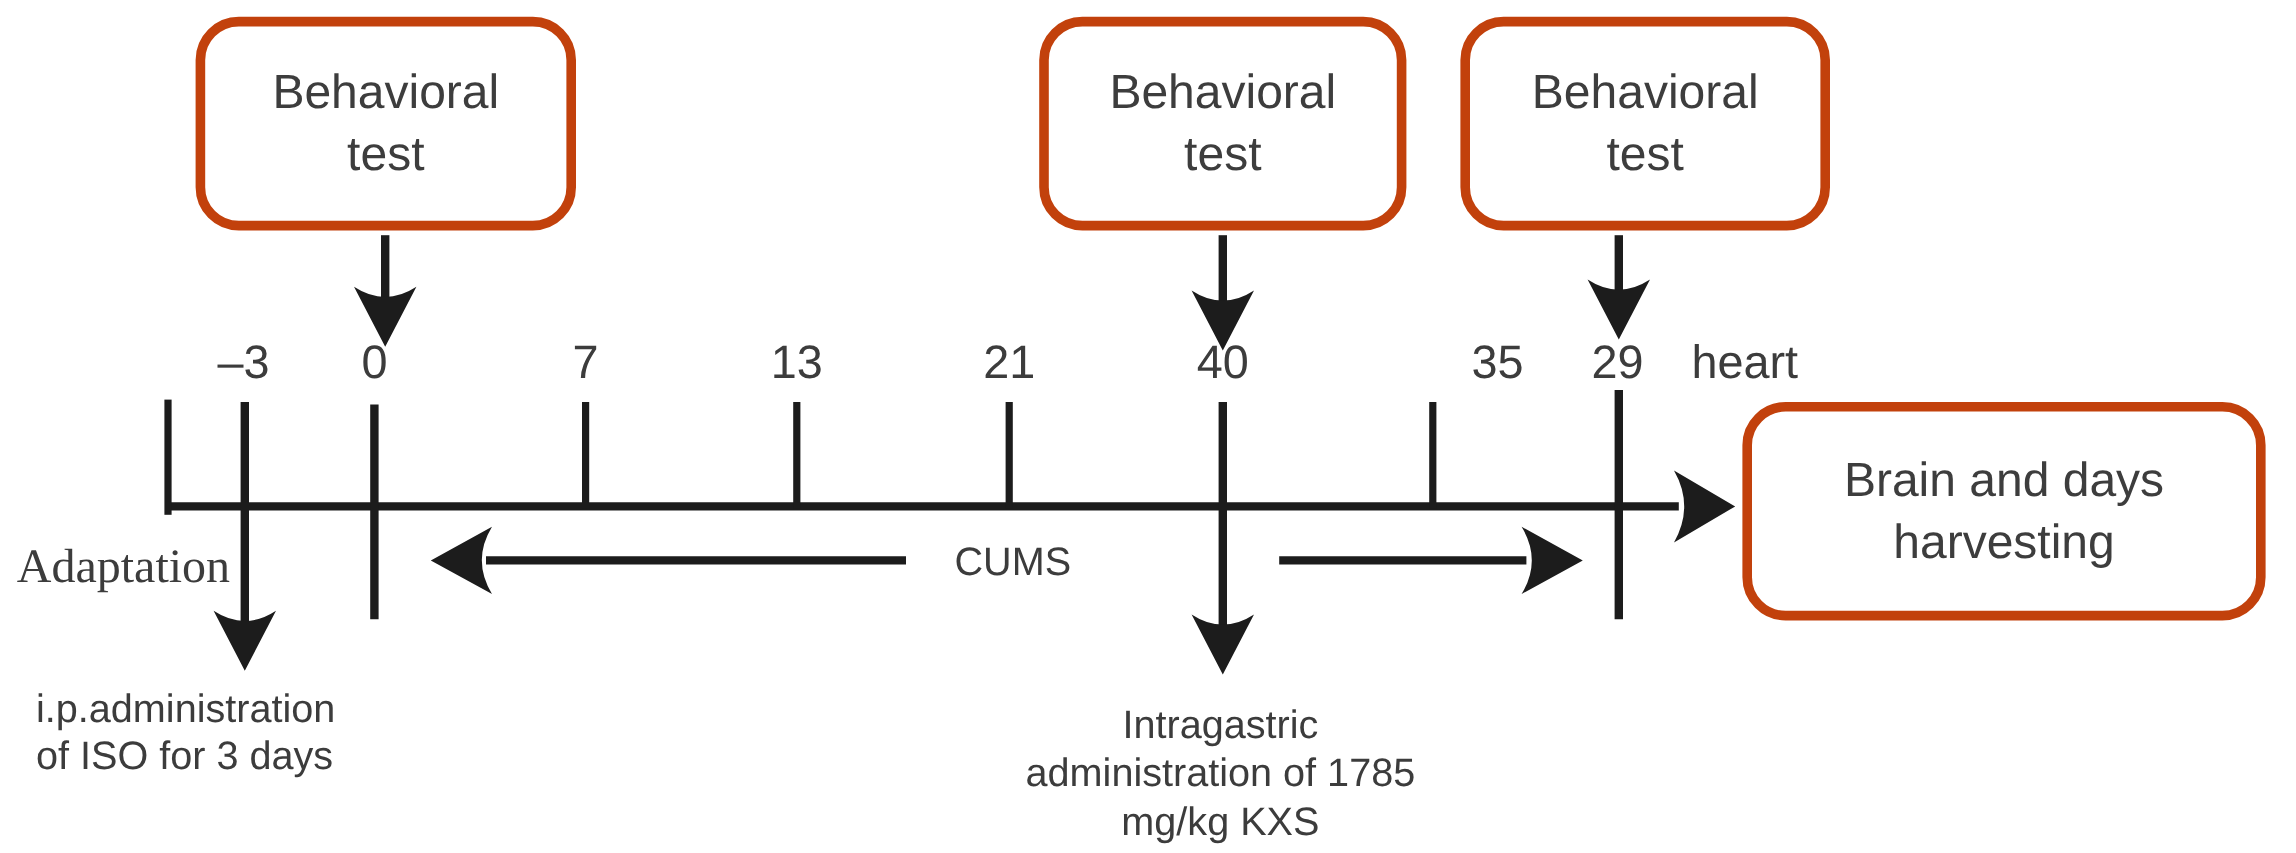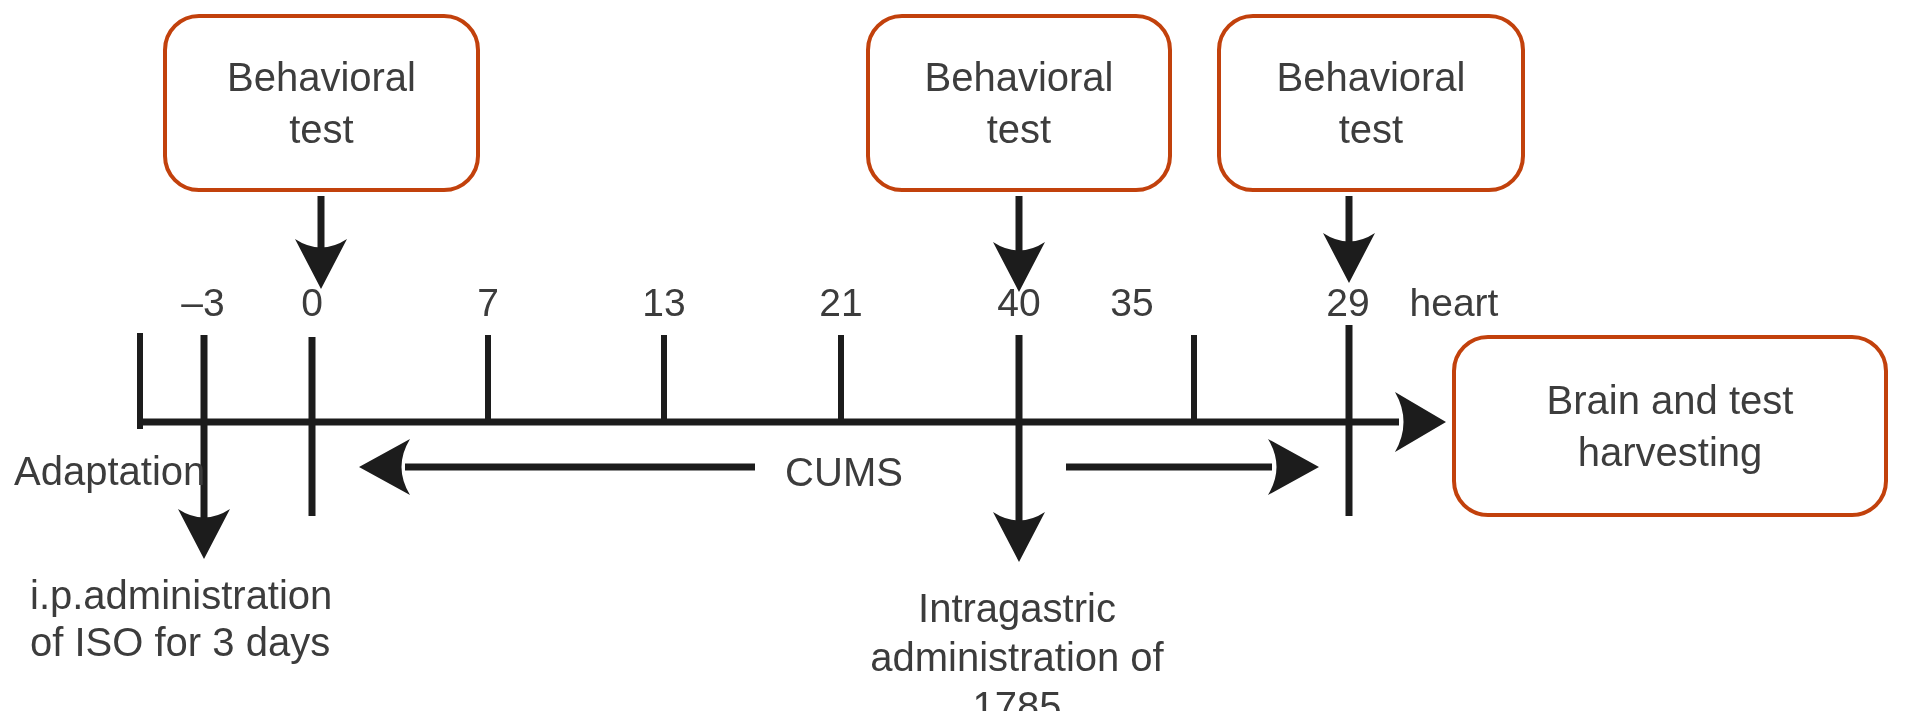--- a/index.html
+++ b/index.html
@@ -19,21 +19,21 @@
   svg.layer {
     position: absolute;
     left: 0;
     top: 0;
     width: 1913px;
     height: 711px;
   }
   .box {
     position: absolute;
     box-sizing: border-box;
-    border: 4px solid #c2410c;
+    border: 8px solid #c2410c;
     border-radius: 36px;
     background: #ffffff;
     display: flex;
     align-items: center;
     justify-content: center;
     text-align: center;
     font-size: 40px;
     line-height: 1.3;
     color: #3d3d3d;
     white-space: pre-line;
@@ -46,26 +46,26 @@
   .tick-label {
     position: absolute;
     top: 281px;
     transform: translateX(-50%);
     font-size: 39px;
     color: #3c3c3c;
     white-space: nowrap;
   }
   .note {
     position: absolute;
-    font-size: 40px;
+    font-size: 33px;
     line-height: 1.18;
     color: #3c3c3c;
     white-space: pre-line;
   }
-  .note--adaptation { left: 14px; top: 448px; font-size: 40px; }
+  .note--adaptation { left: 14px; top: 448px; font-size: 40px; font-family: Liberation Serif, serif; }
   .note--iso { left: 30px; top: 572px; width: 360px; text-align: left; }
   .note--cums { left: 844px; top: 449px; transform: translateX(-50%); }
   .note--kxs { left: 830px; top: 584px; width: 374px; text-align: center; line-height: 1.22; }
 </style>
 </head>
 <body>
 
 <div class="canvas">
 
   <svg class="layer" viewBox="0 0 1913 711" fill="none" xmlns="http://www.w3.org/2000/svg">
@@ -112,31 +112,31 @@
   </div>
   <div class="box box--test2">
     <span>Behavioral
 test</span>
   </div>
   <div class="box box--test3">
     <span>Behavioral
 test</span>
   </div>
   <div class="box box--harvest">
-    <span>Brain and test
+    <span>Brain and days
 harvesting</span>
   </div>
 
   <div class="tick-label" style="left:203px">–3</div>
   <div class="tick-label" style="left:312px">0</div>
   <div class="tick-label" style="left:488px">7</div>
   <div class="tick-label" style="left:664px">13</div>
   <div class="tick-label" style="left:841px">21</div>
   <div class="tick-label" style="left:1019px">40</div>
-  <div class="tick-label" style="left:1132px">35</div>
+  <div class="tick-label" style="left:1248px">35</div>
   <div class="tick-label" style="left:1348px">29</div>
   <div class="tick-label" style="left:1454px">heart</div>
 
   <div class="note note--adaptation">Adaptation</div>
   <div class="note note--iso">i.p.administration
 of ISO for 3 days</div>
   <div class="note note--cums">CUMS</div>
   <div class="note note--kxs">Intragastric
 administration of 1785
 mg/kg KXS</div>

